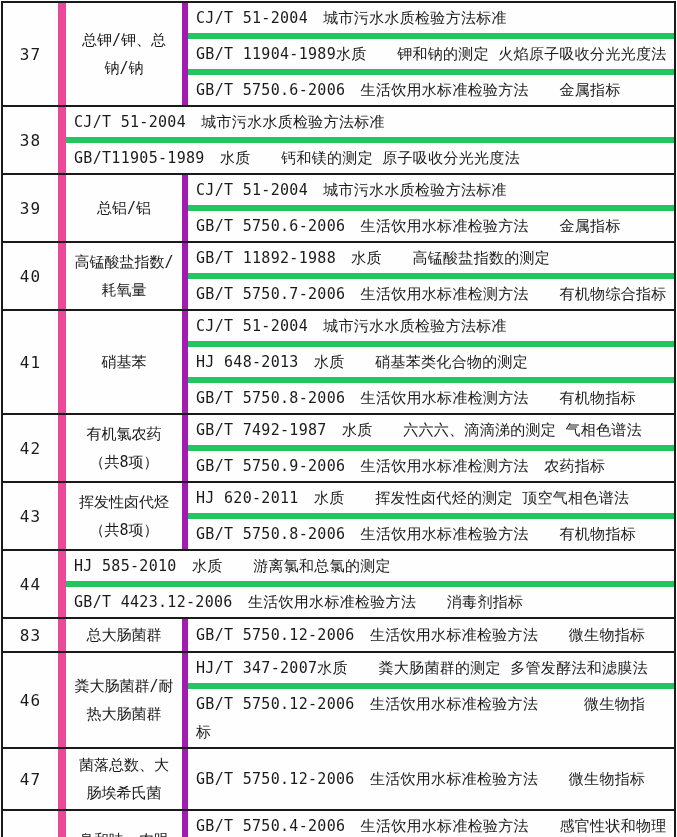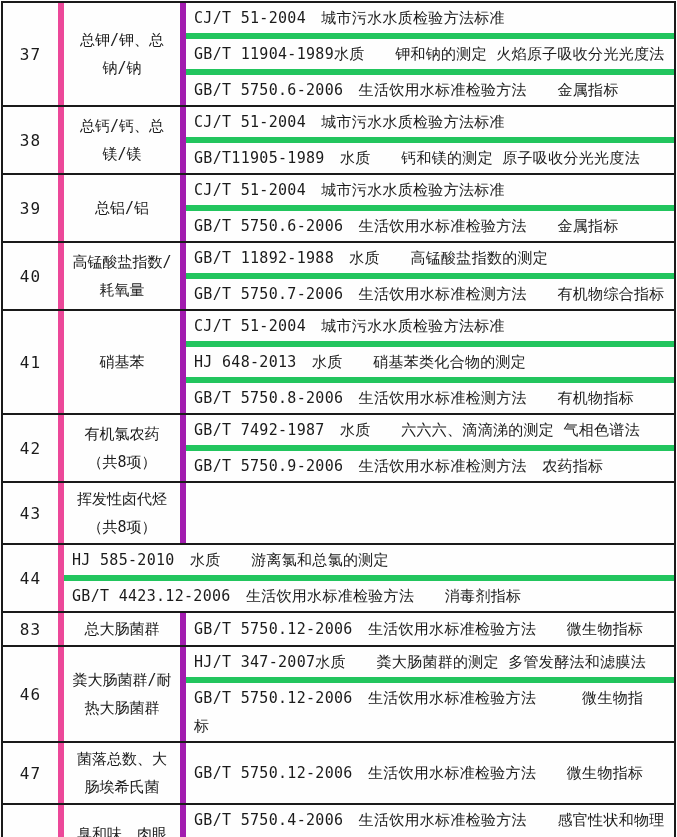--- a/index.html
+++ b/index.html
@@ -32,21 +32,21 @@
   .row:first-child {
     border-top: none;
   }
   .cell-no {
     flex: 0 0 55px;
     width: 55px;
     display: flex;
     align-items: center;
     justify-content: center;
     font-size: 16px;
-    border-right: 6px solid #ec4899;
+    border-right: 8px solid #ec4899;
     letter-spacing: 1px;
   }
   .cell-param {
     flex: 0 0 122px;
     width: 122px;
     display: flex;
     align-items: center;
     justify-content: center;
     text-align: center;
     border-right: 6px solid #a21caf;
@@ -88,22 +88,20 @@
         <div class="cell-param">总钾/钾、总
 钠/钠</div>
         <div class="cell-standards">
           <div class="standard-item">CJ/T 51-2004　城市污水水质检验方法标准</div>
           <div class="standard-item">GB/T 11904-1989水质　　钾和钠的测定 火焰原子吸收分光光度法</div>
           <div class="standard-item">GB/T 5750.6-2006　生活饮用水标准检验方法　　金属指标</div>
         </div>
       </div>
       <div class="row">
         <div class="cell-no">38</div>
-        <div class="cell-param">总钙/钙、总
-镁/镁</div>
         <div class="cell-standards">
           <div class="standard-item">CJ/T 51-2004　城市污水水质检验方法标准</div>
           <div class="standard-item">GB/T11905-1989　水质　　钙和镁的测定 原子吸收分光光度法</div>
         </div>
       </div>
       <div class="row">
         <div class="cell-no">39</div>
         <div class="cell-param">总铝/铝</div>
         <div class="cell-standards">
           <div class="standard-item">CJ/T 51-2004　城市污水水质检验方法标准</div>
@@ -134,20 +132,24 @@
 （共8项）</div>
         <div class="cell-standards">
           <div class="standard-item">GB/T 7492-1987　水质　　六六六、滴滴涕的测定 气相色谱法</div>
           <div class="standard-item">GB/T 5750.9-2006　生活饮用水标准检测方法　农药指标</div>
         </div>
       </div>
       <div class="row">
         <div class="cell-no">43</div>
         <div class="cell-param">挥发性卤代烃
 （共8项）</div>
+        <div class="cell-standards">
+          <div class="standard-item">HJ 620-2011　水质　　挥发性卤代烃的测定 顶空气相色谱法</div>
+          <div class="standard-item">GB/T 5750.8-2006　生活饮用水标准检验方法　　有机物指标</div>
+        </div>
       </div>
       <div class="row">
         <div class="cell-no">44</div>
         <div class="cell-standards">
           <div class="standard-item">HJ 585-2010　水质　　游离氯和总氯的测定</div>
           <div class="standard-item">GB/T 4423.12-2006　生活饮用水标准检验方法　　消毒剂指标</div>
         </div>
       </div>
       <div class="row">
         <div class="cell-no">83</div>

